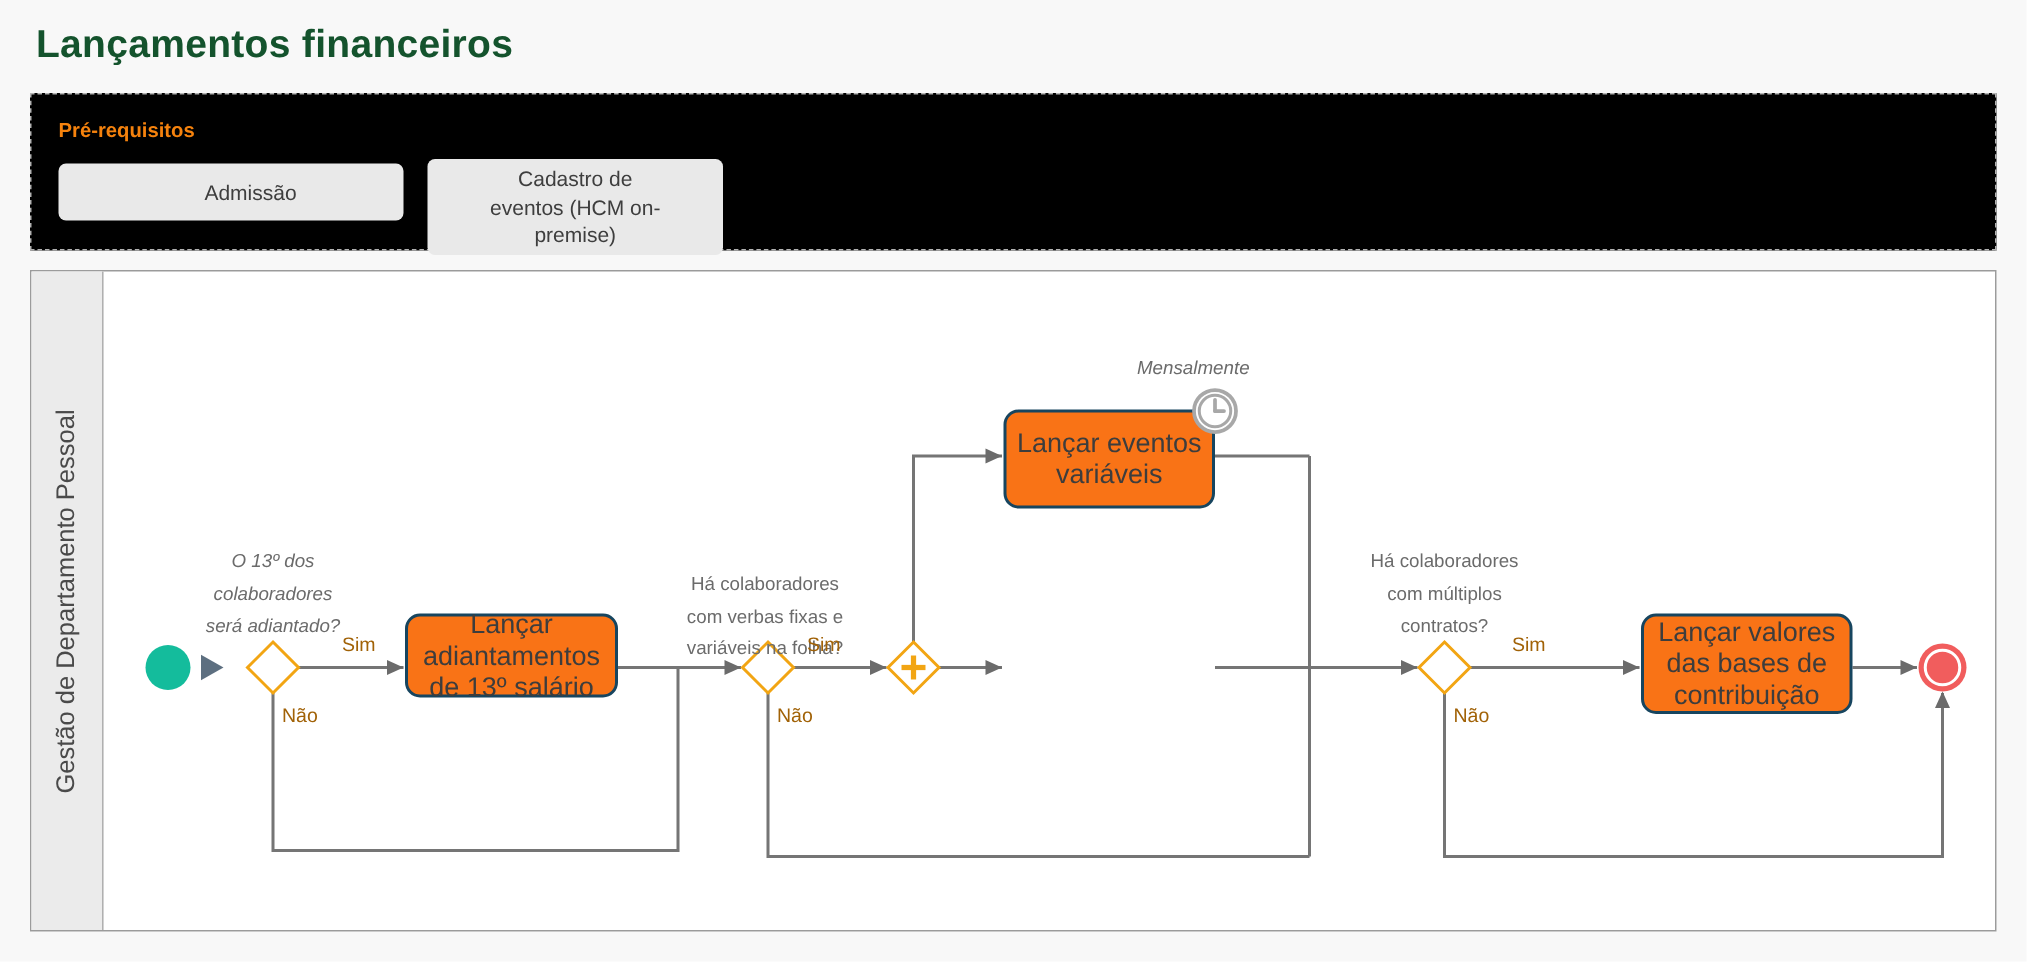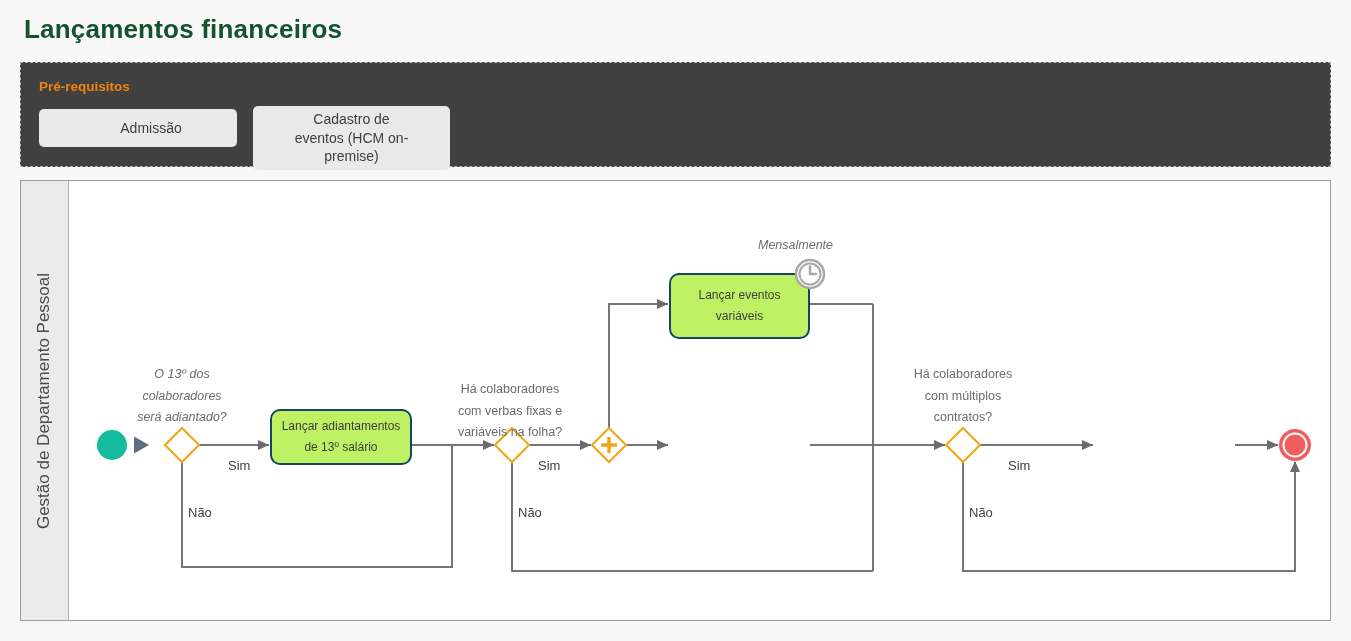--- a/index.html
+++ b/index.html
@@ -13,38 +13,38 @@
   }
   .page-title {
     position: absolute; left: 24px; top: 14px;
     font-size: 26px; font-weight: 700; color: #14532d;
     margin: 0; letter-spacing: 0.2px;
   }
   
   .prereq-box {
     position: absolute; left: 20px; top: 62px;
     width: 1311px; height: 105px;
-    border: 1px dashed #b3b3b3; background: #404040;
+    border: 1px dashed #b3b3b3; background: #000000;
   }
   .prereq-label {
     position: absolute; left: 18px; top: 16px;
     font-size: 13.5px; font-weight: 700; color: #f5820d;
   }
   .prereq-buttons {
     position: absolute; left: 18px; top: 43px;
     display: flex; gap: 16px; align-items: center; height: 44px;
   }
   .prereq-btn {
     background: #e9e9e9; border: none; border-radius: 5px;
     color: #3e3e3e; font-size: 14px; line-height: 1.32;
     font-family: "Liberation Sans", sans-serif;
     display: flex; align-items: center; justify-content: center;
     text-align: center; min-height: 38px; cursor: pointer;
   }
-  .prereq-btn.b1 { width: 198px; padding-left: 32px; }
+  .prereq-btn.b1 { width: 230px; padding-left: 32px; }
   .prereq-btn.b2 { width: 197px; padding: 4px 36px; margin-top: 20px; }
   
   .pool {
     position: absolute; left: 20px; top: 180px;
     width: 1311px; height: 441px;
     background: #ffffff; border: 1px solid #9b9b9b;
   }
   .lane-strip {
     position: absolute; left: 0; top: 0; width: 48px; height: 100%;
     background: #ebebeb; border-right: 1px solid #b0b0b0;
@@ -54,41 +54,41 @@
     transform: rotate(-90deg); white-space: nowrap;
     font-size: 17px; color: #4a4a4a;
   }
   .canvas {
     position: absolute; left: 49px; top: 0;
     width: 1260px; height: 439px;
   }
   .flow-svg { position: absolute; left: 0; top: 0; }
   
   .task {
-    position: absolute; background: #bef264;
+    position: absolute; background: #f97316;
     border: 2.5px solid #17455f; border-radius: 10px;
     display: flex; align-items: center; justify-content: center;
     text-align: center; color: #3d3d3d;
-    font-size: 12px; line-height: 21px; padding: 0 6px;
+    font-size: 18px; line-height: 21px; padding: 0 6px;
     cursor: pointer; z-index: 2;
   }
   .task-1 { left: 200px; top: 228px; width: 142px; height: 56px; }
   .task-2 { left: 599px; top:  92px; width: 141px; height: 66px; }
   .task-3 { left: 599px; top: 230px; width: 141px; height: 67px; }
   .task-4 { left: 1024px; top: 228px; width: 141px; height: 67px; padding: 0 4px; }
   
   .q-label {
     position: absolute; text-align: center;
     font-size: 12.5px; line-height: 21.5px; color: #6b6b6b; z-index: 1;
   }
   .q1 { left: 63px;  top: 183px; width: 98px; font-style: italic; }
   .q2 { left: 381px; top: 182px; width: 118px; margin-top: 16px; }
   .q3 { left: 833px; top: 183px; width: 120px; }
   .edge-label {
-    position: absolute; font-size: 13px; color: #404040; z-index: 1; margin-top: 36px;
+    position: absolute; font-size: 13px; color: #a16207; z-index: 1;
   }
   .sim1 { left: 158px; top: 241px; }
   .sim2 { left: 468px; top: 241px; }
   .sim3 { left: 938px; top: 241px; }
   .nao1 { left: 118px; top: 288px; }
   .nao2 { left: 448px; top: 288px; }
   .nao3 { left: 899px; top: 288px; }
   .timer-annotation {
     position: absolute; left: 688px; top: 57px; width: 104px;
     text-align: left; font-size: 12.5px; font-style: italic; color: #6b6b6b;
@@ -173,20 +173,21 @@
 
     <div class="edge-label sim1">Sim</div>
     <div class="edge-label nao1">Não</div>
     <div class="edge-label sim2">Sim</div>
     <div class="edge-label nao2">Não</div>
     <div class="edge-label sim3">Sim</div>
     <div class="edge-label nao3">Não</div>
 
     <div class="task task-1">Lançar adiantamentos de 13º salário</div>
     <div class="task task-2">Lançar eventos variáveis</div>
+    <div class="task task-4">Lançar valores das bases de contribuição</div>
 
     <div class="timer-annotation">Mensalmente</div>
     <svg class="timer-badge" width="36" height="36" viewBox="0 0 36 36">
       <circle cx="18" cy="18" r="14" fill="#ffffff" stroke="#a8a8a8" stroke-width="2.5"></circle>
       <circle cx="18" cy="18" r="10.5" fill="none" stroke="#a8a8a8" stroke-width="2"></circle>
       <line x1="18" y1="18" x2="18" y2="10.5" stroke="#a8a8a8" stroke-width="2.5" stroke-linecap="round"></line>
       <line x1="18" y1="18" x2="24" y2="18" stroke="#a8a8a8" stroke-width="2.5" stroke-linecap="round"></line>
     </svg>
 
   </div>

